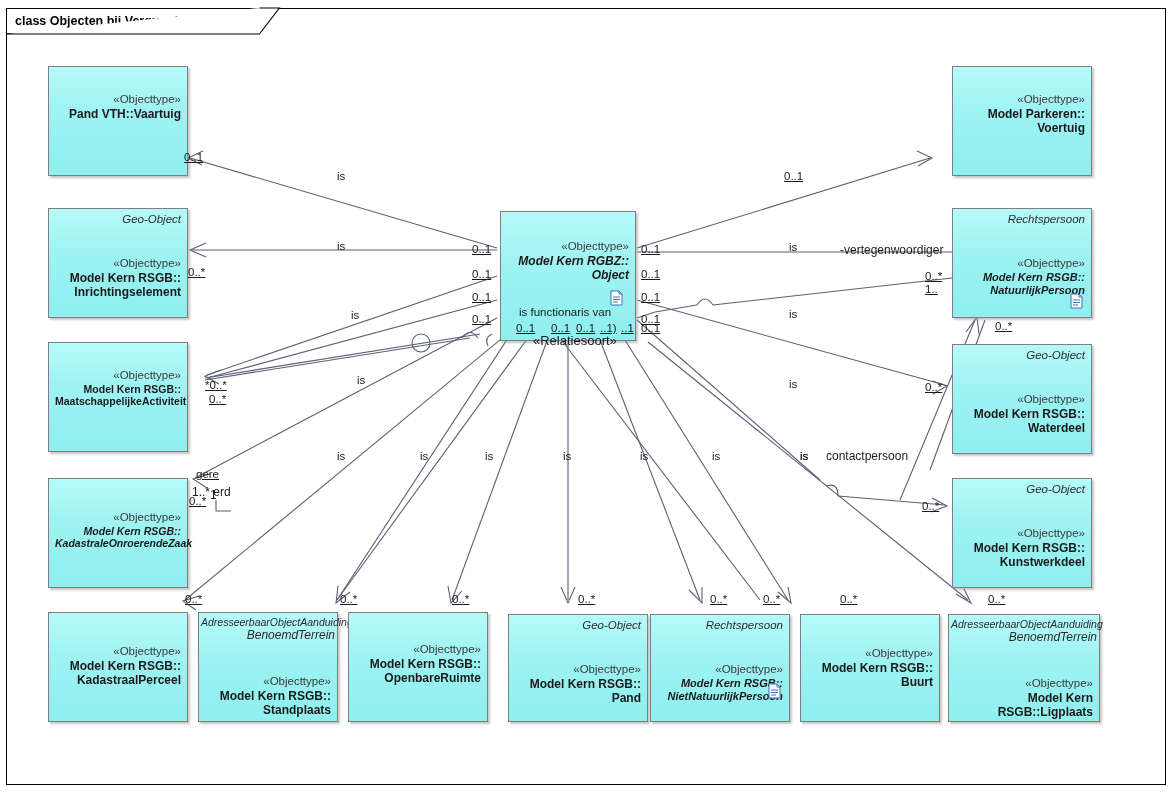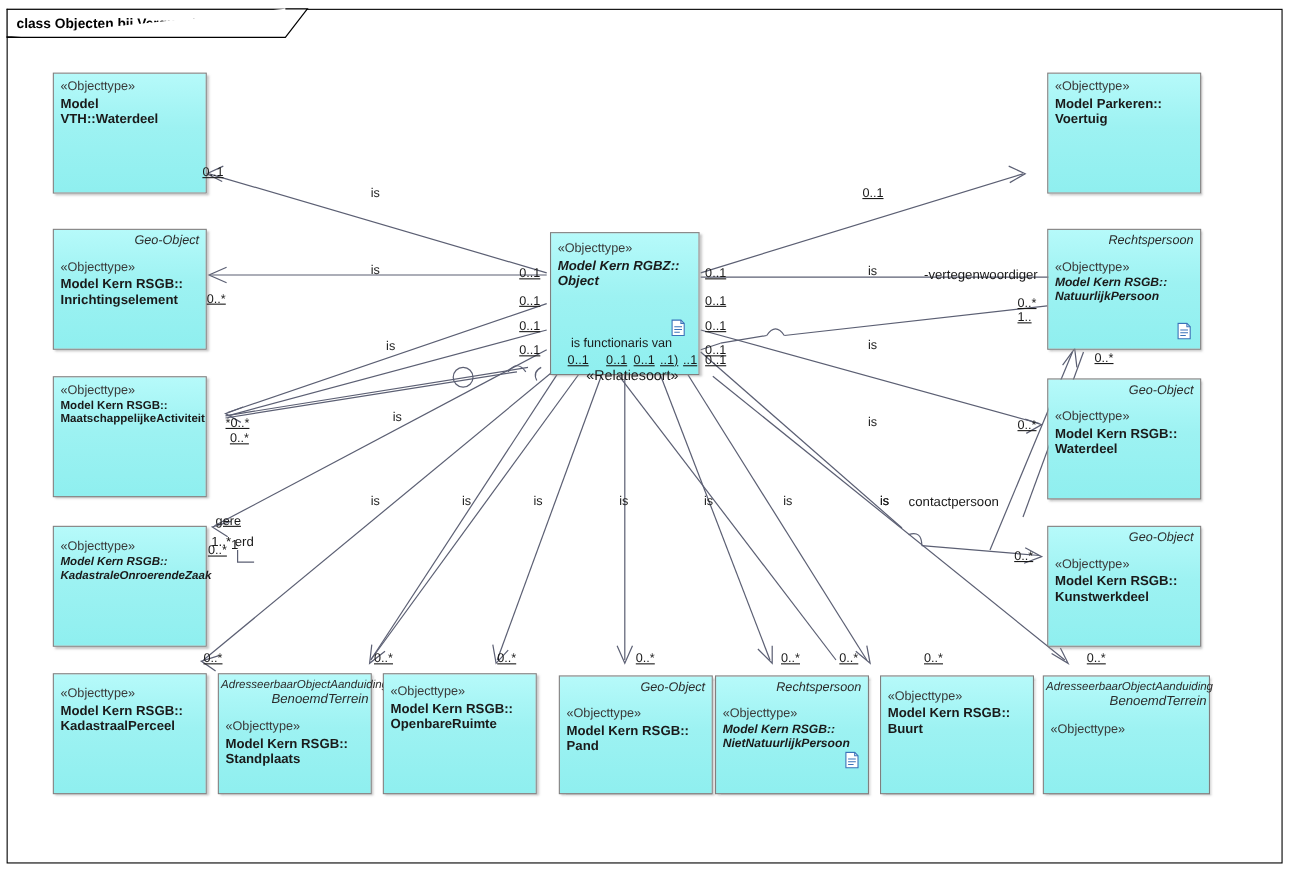--- a/index.html
+++ b/index.html
@@ -14,21 +14,21 @@
     display:flex;align-items:center;white-space:nowrap;z-index:6;}
   .frame-title-notch{position:absolute;z-index:6;}
 
   
   .cls{position:absolute;box-sizing:border-box;
     background:#9ff5f5;
     background:linear-gradient(180deg,#b6fafa 0%, #9df2f2 45%, #8fefef 100%);
     border:1px solid #7f7f7f;
     box-shadow:2px 2px 2px rgba(150,150,150,.55);
     color:#1b1b1b;}
-  .cls .inner{padding:6px 6px 0 6px;text-align:left;line-height:1.18;}
+  .cls .inner{padding:6px 6px 0 6px;text-align:right;line-height:1.18;margin-top:20px;}
   .stereo{font-size:11.5px;color:#3a3a3a;}
   .cname{font-size:12px;font-weight:bold;color:#1a1a1a;}
   .cname.italic{font-style:italic;}
   .supertype{position:absolute;right:6px;top:4px;font-size:11.5px;font-style:italic;color:#2b2b2b;text-align:right;line-height:1.1;white-space:nowrap;}
   .supertype .st2{display:block;font-size:12px;}
   .cname.small{font-size:11px;}
   .cname.tiny{font-size:10.5px;}
 
   
   .noteicon{position:absolute;width:13px;height:16px;}
@@ -122,21 +122,21 @@
     <path class="hop" d="M412,343 a9,9 0 1,0 18,0 a9,9 0 1,0 -18,0"></path>
     <path class="hop" d="M462,338 q8,-11 16,0"></path>
     <path class="hop" d="M492,334 q-8,4 -4,12"></path>
     <path d="M205,378 L480,334"></path>
     <path d="M205,380 L470,338"></path>
   </svg>
 
   <div class="cls" style="left:48px;top:66px;width:140px;height:110px;">
     <div class="inner">
       <div class="stereo">«Objecttype»</div>
-      <div class="cname">Model VTH::Waterdeel</div>
+      <div class="cname">Pand VTH::Vaartuig</div>
     </div>
   </div>
 
   <div class="cls" style="left:952px;top:66px;width:140px;height:110px;">
     <div class="inner">
       <div class="stereo">«Objecttype»</div>
       <div class="cname">Model Parkeren::<br>Voertuig</div>
     </div>
   </div>
 
@@ -262,20 +262,21 @@
     </div>
   </div>
 
   <div class="cls" style="left:948px;top:614px;width:152px;height:108px;">
     <div class="supertype" style="left:2px;right:2px;text-align:right;font-size:10.5px;">
       <span>AdresseerbaarObjectAanduiding</span>
       <span class="st2">BenoemdTerrein</span>
     </div>
     <div class="inner" style="padding-top:42px;">
       <div class="stereo">«Objecttype»</div>
+      <div class="cname">Model Kern RSGB::Ligplaats</div>
     </div>
   </div>
 
   <div class="lbl" style="left:337px;top:170px;">is</div>
   <div class="lbl mult" style="left:184px;top:151px;">0..1</div>
   <div class="lbl" style="left:337px;top:240px;">is</div>
   <div class="lbl mult" style="left:784px;top:170px;">0..1</div>
   <div class="lbl" style="left:351px;top:309px;">is</div>
   <div class="lbl mult" style="left:188px;top:266px;">0..*</div>
   <div class="lbl" style="left:357px;top:374px;">is</div>

